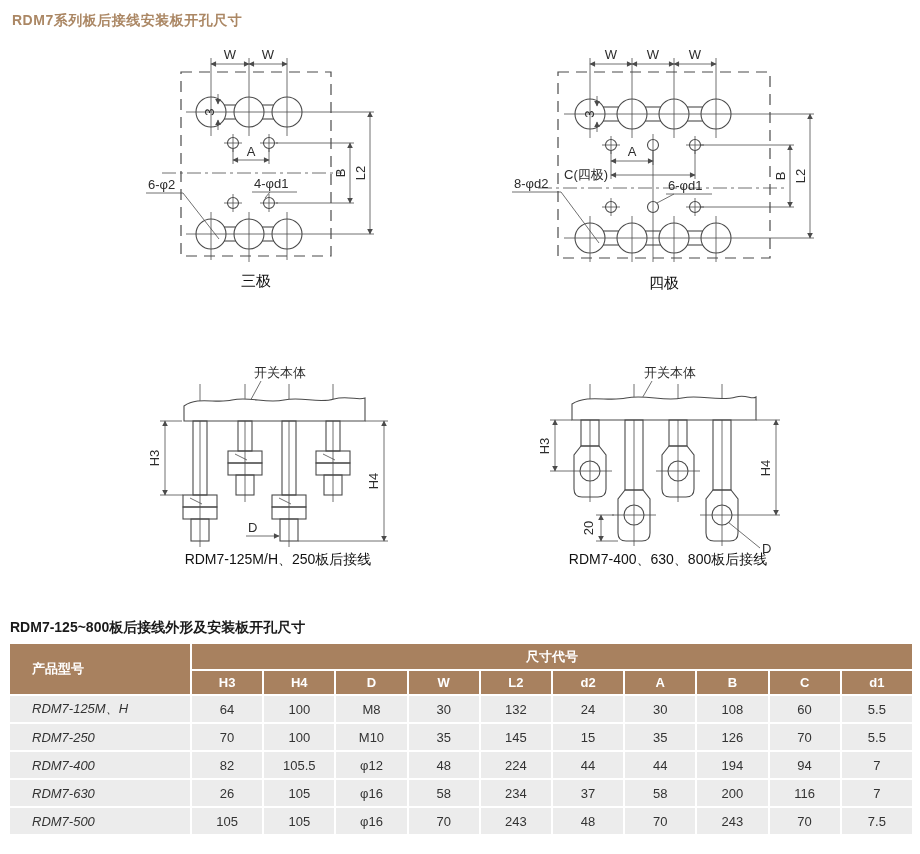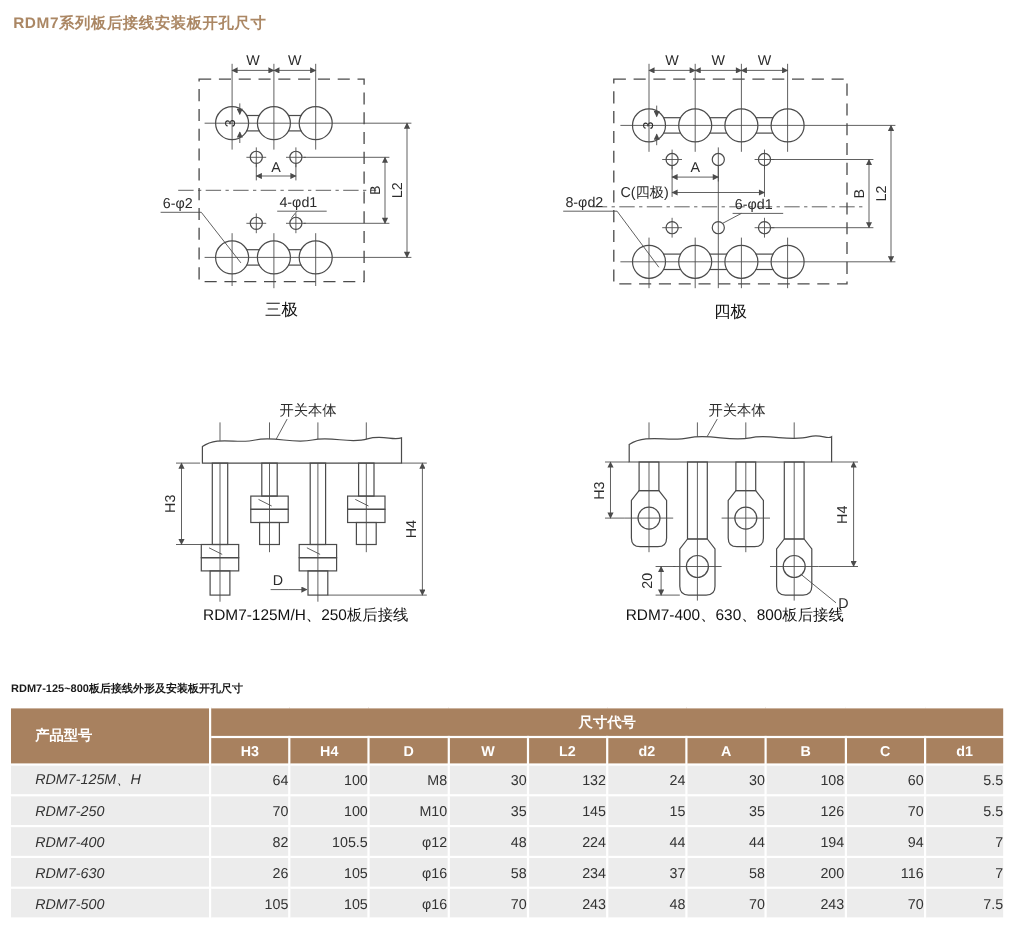--- a/index.html
+++ b/index.html
@@ -6,21 +6,21 @@
     --accent:#ab8764; --header-bg:#a8815f; --header-text:#ffffff;
     --row-bg:#ececec; --line:#4b4b4b; --ink:#222222;
   }
   *{box-sizing:border-box; margin:0; padding:0;}
   html,body{background:#ffffff;}
   body{font-family:"Liberation Sans","DejaVu Sans",sans-serif; color:var(--ink);}
   .page{position:relative; width:920px; height:852px; background:#ffffff; overflow:hidden;}
   .section-title{position:absolute; left:12px; font-size:14px; font-weight:bold; color:var(--accent); letter-spacing:.5px;}
   #title1{top:12px;}
   #title2{top:320px;}
-  .table-title{position:absolute; left:10px; top:619px; font-size:10px; font-weight:bold; color:#1a1a1a;}
+  .table-title{position:absolute; left:10px; top:619px; font-size:14px; font-weight:bold; color:#1a1a1a;}
   figure.drawing{position:absolute;}
   #fig-three{left:136px; top:40px;}
   #fig-four{left:508px; top:38px;}
   #fig-v125{left:128px; top:362px;}
   #fig-v400{left:518px; top:362px;}
   svg{display:block; overflow:visible;}
   svg text{font-family:"Liberation Sans","DejaVu Sans",sans-serif; font-size:13px; fill:#2c2c2c;}
   svg text.cap{font-size:15px; fill:#111111;}
   svg text.cap2{font-size:14px; fill:#111111;}
   .ln{stroke:var(--line); stroke-width:1.1; fill:none;}
@@ -29,21 +29,21 @@
   .dash{stroke:var(--line); stroke-width:1.2; fill:none; stroke-dasharray:11 7;}
   .axis{stroke:var(--line); stroke-width:0.8; fill:none; stroke-dasharray:14 4 3 4;}
   .dim{stroke:var(--line); stroke-width:0.8; fill:none;}
   
   table.dims{position:absolute; left:8px; top:642px; width:906px; border-collapse:collapse; table-layout:fixed;}
   table.dims th, table.dims td{border:2px solid #ffffff; font-size:13px;}
   table.dims th{background:var(--header-bg); color:var(--header-text); font-weight:bold;}
   th.th-model{width:182px; text-align:left; padding-left:22px; font-size:13.5px;}
   tr.h1 th{height:27px;}
   tr.h2 th{height:25px;}
-  table.dims tbody td{background:var(--row-bg); color:#333333; height:28px; text-align:right;}
+  table.dims tbody td{background:var(--row-bg); color:#333333; height:28px; text-align:center;}
   table.dims tbody td.td-model{text-align:left; padding-left:22px;font-style:italic;}
 </style>
 </head>
 <body>
 
 <div class="page">
 
   <div class="section-title" id="title1">RDM7系列板后接线安装板开孔尺寸</div>
 
   <figure class="drawing" id="fig-three">

